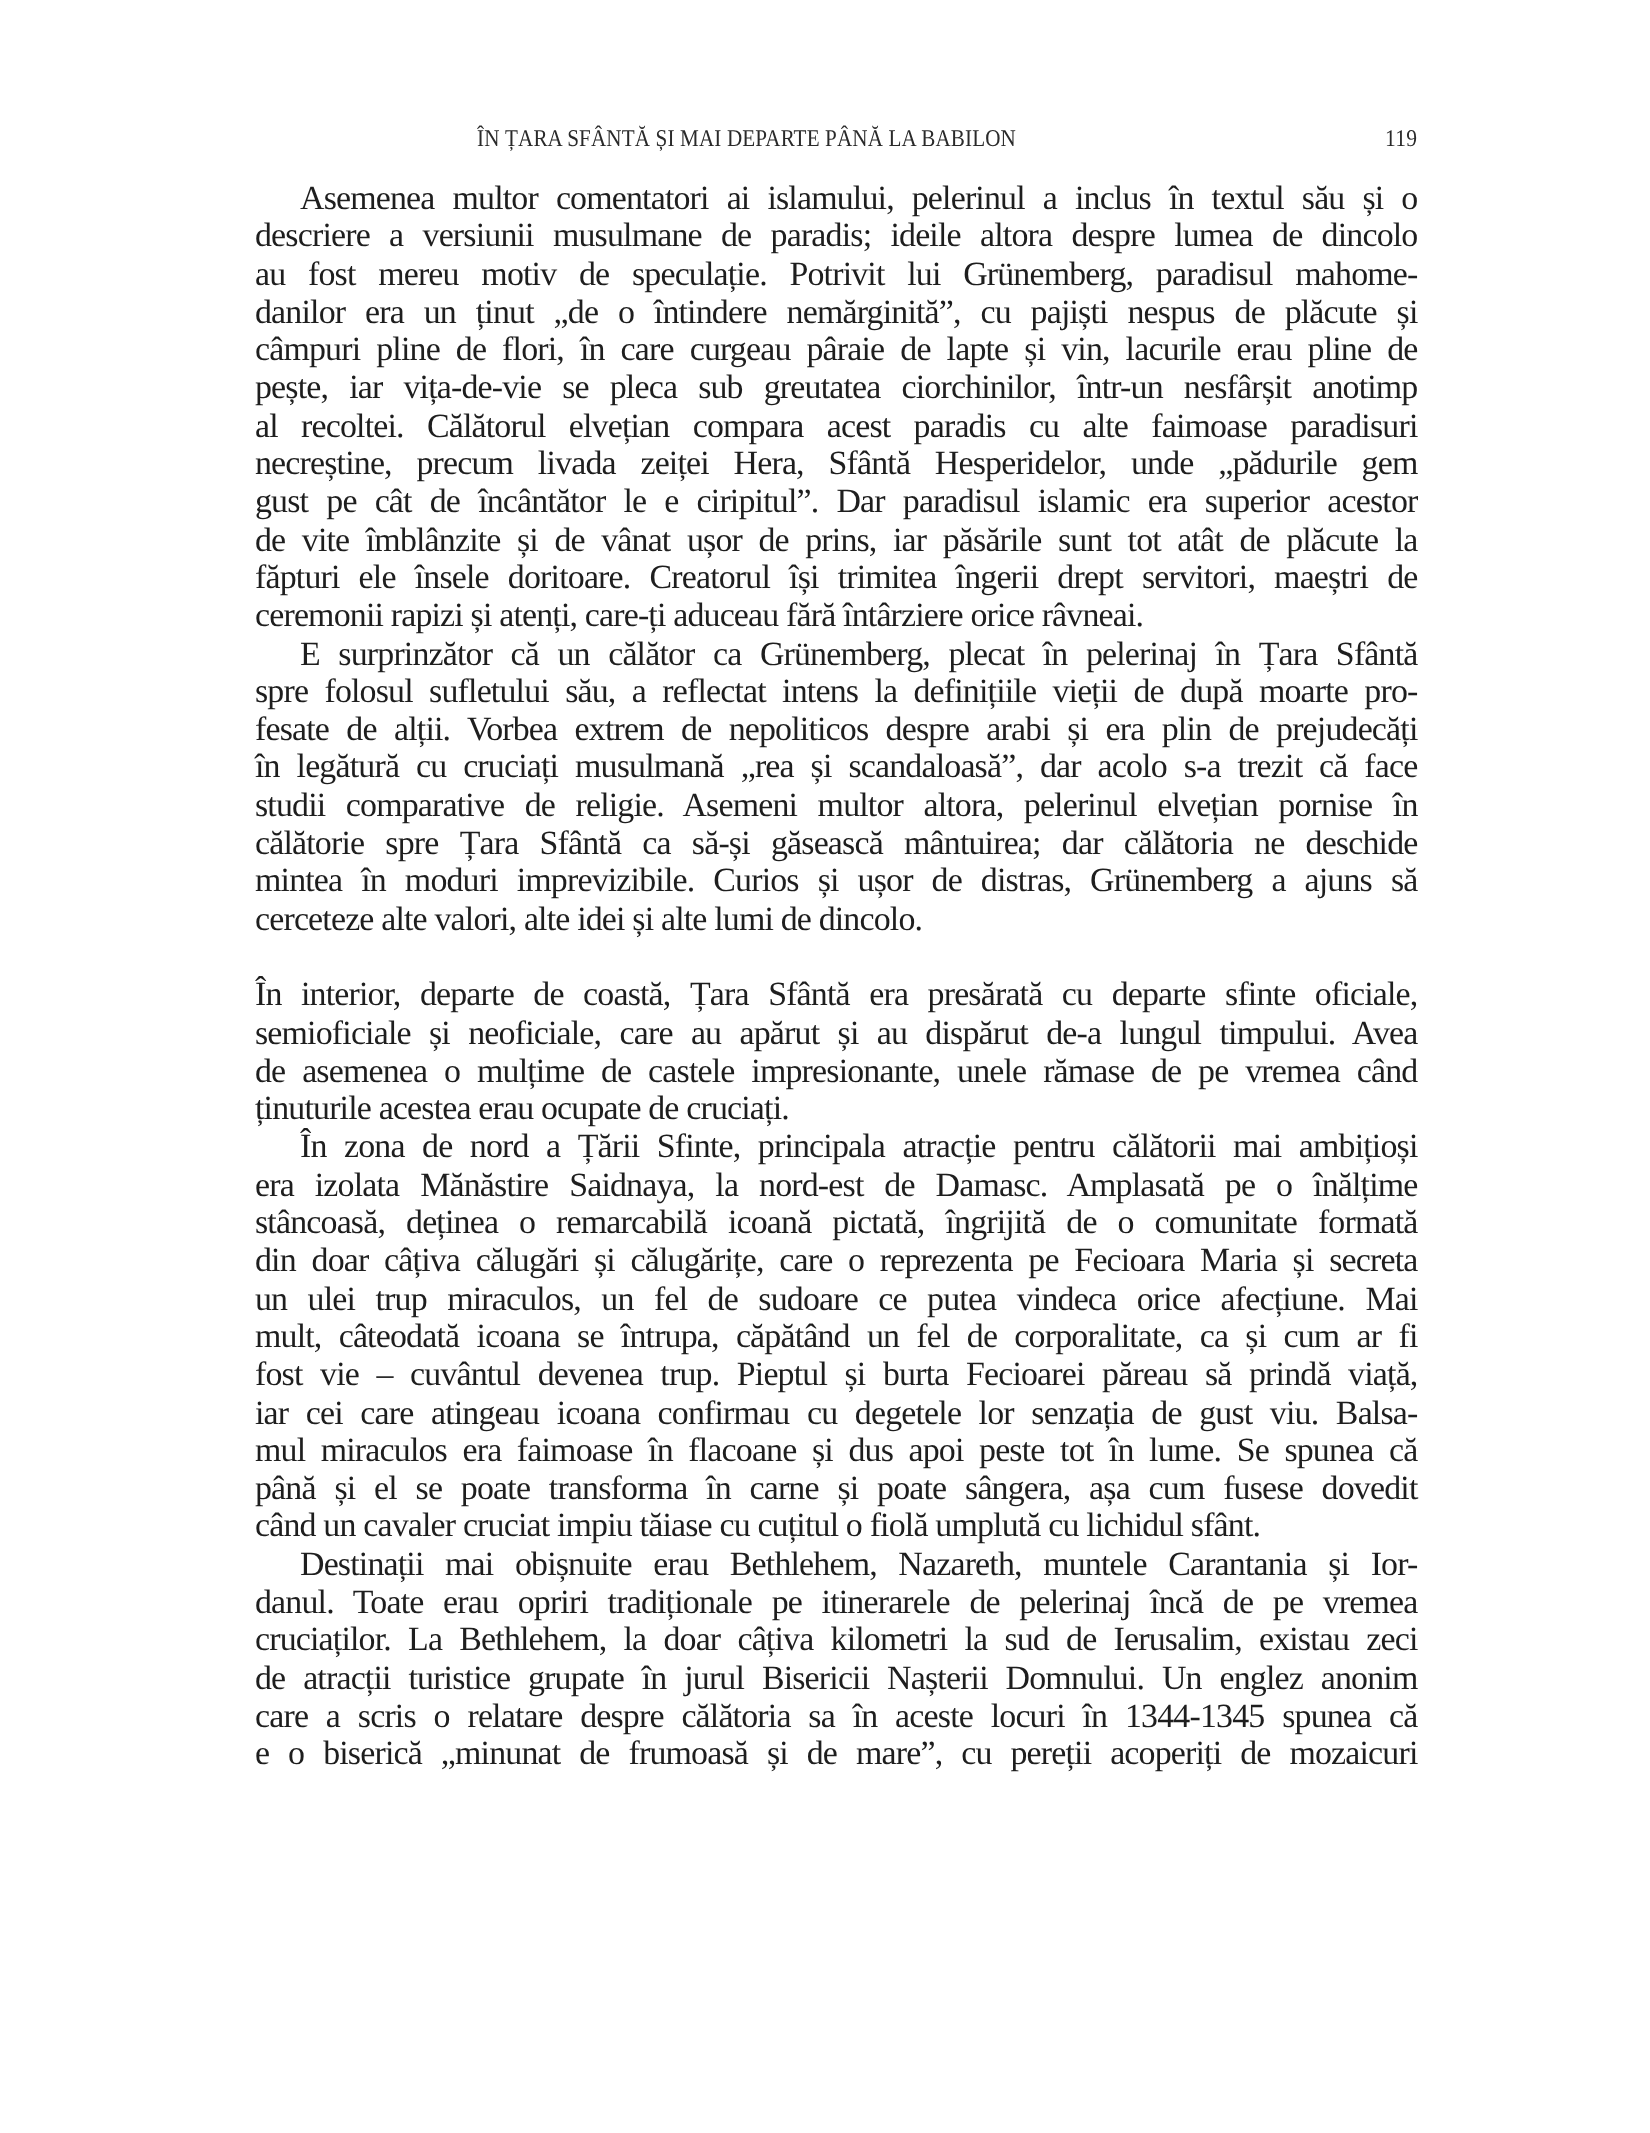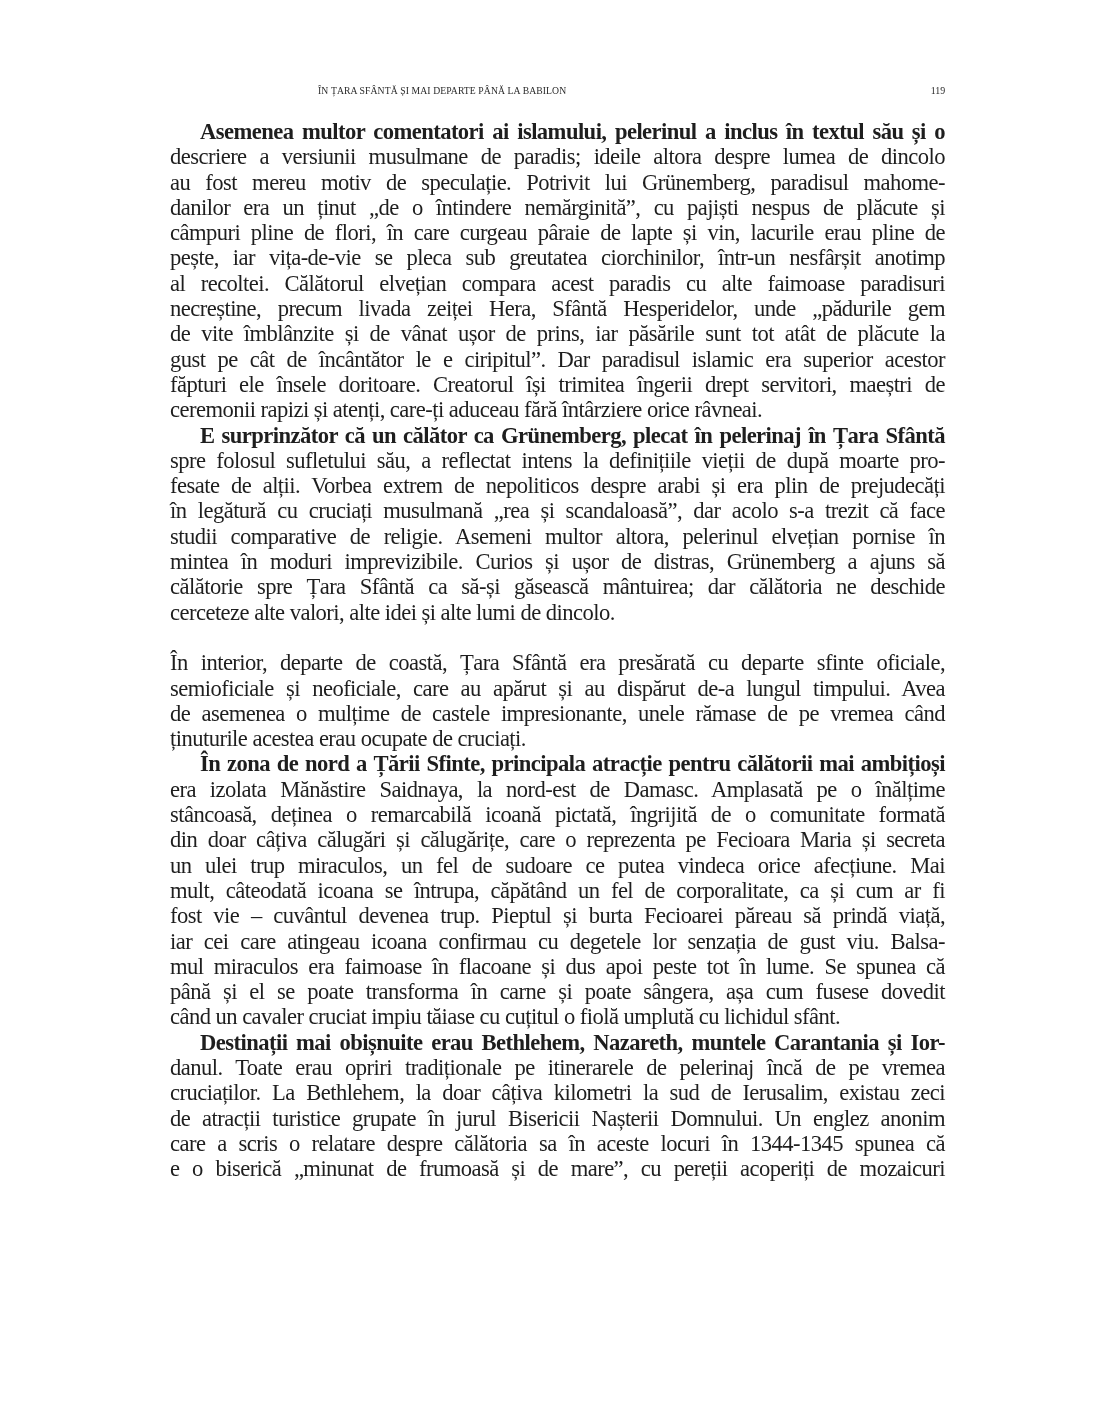--- a/index.html
+++ b/index.html
@@ -4,37 +4,37 @@
 <style>
   html, body { margin: 0; padding: 0; background: #ffffff; }
   body { width: 1100px; height: 1422px; position: relative; overflow: hidden; }
   .page {
     position: absolute; left: 0; top: 0; width: 1100px; height: 1422px;
     background: #ffffff; color: #1e1e1e;
     font-family: "Liberation Serif", "DejaVu Serif", serif;
   }
   .running-head {
     position: absolute; top: 84px; left: 170px; width: 775px; height: 26px;
-    font-size: 11px; letter-spacing: 0.1px; color: #2a2a2a; text-align: right;
+    font-size: 16px; letter-spacing: 0.1px; color: #2a2a2a; text-align: right;
   }
   .running-title {
     position: absolute; left: 148px; top: 0; white-space: nowrap;
     transform: scaleX(0.88); transform-origin: left top;
   }
   .page-number {
     position: absolute; right: 0; top: 0; transform: scaleX(0.9); transform-origin: right top;
   }
   .body-text {
     position: absolute; left: 170px; top: 119px; width: 775px;
     font-size: 22.6px; line-height: 25.3px;
   }
   .paragraph { display: block; }
   .section-gap { display: block; height: 25.3px; }
   .j { display: block; text-align: justify; text-align-last: justify; width: 100%; white-space: normal; height: 25.3px; overflow: visible; }
-  .j.indent { text-indent: 30px; font-weight: bold; }
+  .j.indent { text-indent: 30px; }
   .j.last { text-align-last: left; }
   .j span.inner { letter-spacing: -0.55px; word-spacing: 0px; }
 </style>
 </head>
 <body>
 
 <div class="page">
   <div class="running-head">
     <span class="running-title">ÎN ȚARA SFÂNTĂ ȘI MAI DEPARTE PÂNĂ LA BABILON</span>
     <span class="page-number">119</span>
@@ -43,33 +43,33 @@
   <div class="body-text" id="body-text">
       <div class="paragraph">
         <div class="j indent"><span class="inner">Asemenea multor comentatori ai islamului, pelerinul a inclus în textul său și o</span></div>
         <div class="j"><span class="inner">descriere a versiunii musulmane de paradis; ideile altora despre lumea de dincolo</span></div>
         <div class="j"><span class="inner">au fost mereu motiv de speculație. Potrivit lui Grünemberg, paradisul mahome-</span></div>
         <div class="j"><span class="inner">danilor era un ținut „de o întindere nemărginită”, cu pajiști nespus de plăcute și</span></div>
         <div class="j"><span class="inner">câmpuri pline de flori, în care curgeau pâraie de lapte și vin, lacurile erau pline de</span></div>
         <div class="j"><span class="inner">pește, iar vița-de-vie se pleca sub greutatea ciorchinilor, într-un nesfârșit anotimp</span></div>
         <div class="j"><span class="inner">al recoltei. Călătorul elvețian compara acest paradis cu alte faimoase paradisuri</span></div>
         <div class="j"><span class="inner">necreștine, precum livada zeiței Hera, Sfântă Hesperidelor, unde „pădurile gem</span></div>
+        <div class="j"><span class="inner">gust pe cât de încântător le e ciripitul”. Dar paradisul islamic era superior acestor</span></div>
         <div class="j"><span class="inner">de vite îmblânzite și de vânat ușor de prins, iar păsările sunt tot atât de plăcute la</span></div>
-        <div class="j"><span class="inner">gust pe cât de încântător le e ciripitul”. Dar paradisul islamic era superior acestor</span></div>
         <div class="j"><span class="inner">făpturi ele însele doritoare. Creatorul își trimitea îngerii drept servitori, maeștri de</span></div>
         <div class="j last"><span class="inner">ceremonii rapizi și atenți, care-ți aduceau fără întârziere orice râvneai.</span></div>
       </div>
       <div class="paragraph">
         <div class="j indent"><span class="inner">E surprinzător că un călător ca Grünemberg, plecat în pelerinaj în Țara Sfântă</span></div>
         <div class="j"><span class="inner">spre folosul sufletului său, a reflectat intens la definițiile vieții de după moarte pro-</span></div>
         <div class="j"><span class="inner">fesate de alții. Vorbea extrem de nepoliticos despre arabi și era plin de prejudecăți</span></div>
         <div class="j"><span class="inner">în legătură cu cruciați musulmană „rea și scandaloasă”, dar acolo s-a trezit că face</span></div>
         <div class="j"><span class="inner">studii comparative de religie. Asemeni multor altora, pelerinul elvețian pornise în</span></div>
+        <div class="j"><span class="inner">călătorie spre Țara Sfântă ca să-și găsească mântuirea; dar călătoria ne deschide</span></div>
         <div class="j"><span class="inner">mintea în moduri imprevizibile. Curios și ușor de distras, Grünemberg a ajuns să</span></div>
-        <div class="j"><span class="inner">călătorie spre Țara Sfântă ca să-și găsească mântuirea; dar călătoria ne deschide</span></div>
         <div class="j last"><span class="inner">cerceteze alte valori, alte idei și alte lumi de dincolo.</span></div>
       </div>
       <div class="section-gap"></div>
       <div class="paragraph">
         <div class="j"><span class="inner">În interior, departe de coastă, Țara Sfântă era presărată cu departe sfinte oficiale,</span></div>
         <div class="j"><span class="inner">semioficiale și neoficiale, care au apărut și au dispărut de-a lungul timpului. Avea</span></div>
         <div class="j"><span class="inner">de asemenea o mulțime de castele impresionante, unele rămase de pe vremea când</span></div>
         <div class="j last"><span class="inner">ținuturile acestea erau ocupate de cruciați.</span></div>
       </div>
       <div class="paragraph">

